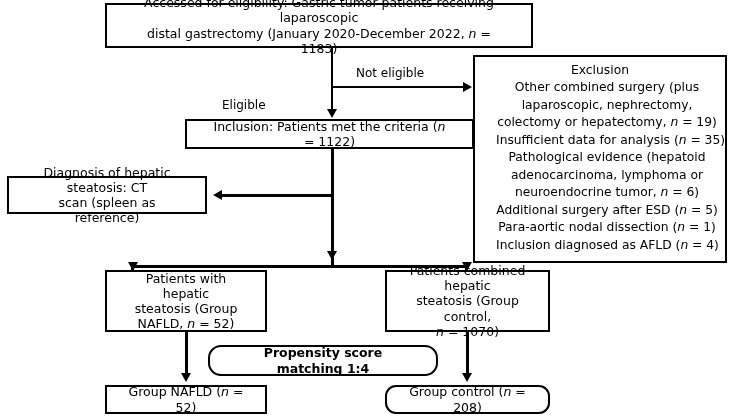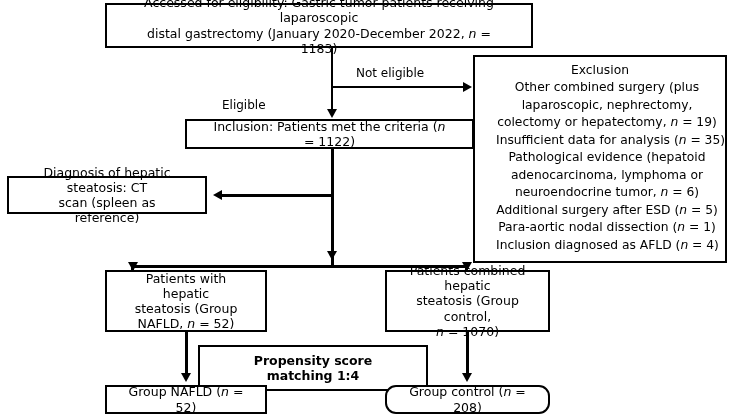--- a/index.html
+++ b/index.html
@@ -164,21 +164,21 @@
       <span class="ital">n</span><span> = 1070)</span>
     </div>
   </div>
 
   <div class="vline" style="left:185px; top:332px; width:3px; height:44px;"></div>
   <div class="arrow-down" style="left:181px; top:373px;"></div>
 
   <div class="vline" style="left:466px; top:332px; width:3px; height:44px;"></div>
   <div class="arrow-down" style="left:462px; top:373px;"></div>
 
-  <div class="box" style="left:198px; top:345px; width:230px; height:46px;">
+  <div class="box" style="left:208px; top:345px; width:230px; height:31px;border-radius:13px;">
     <span class="bold">Propensity score matching 1:4</span>
   </div>
 
   <div class="box" style="left:105px; top:385px; width:162px; height:29px;">
     <div>
       <span>Group NAFLD (</span><span class="ital">n</span><span> = 52)</span>
     </div>
   </div>
 
   <div class="box" style="left:385px; top:385px; width:165px; height:29px;border-radius:11px;">

